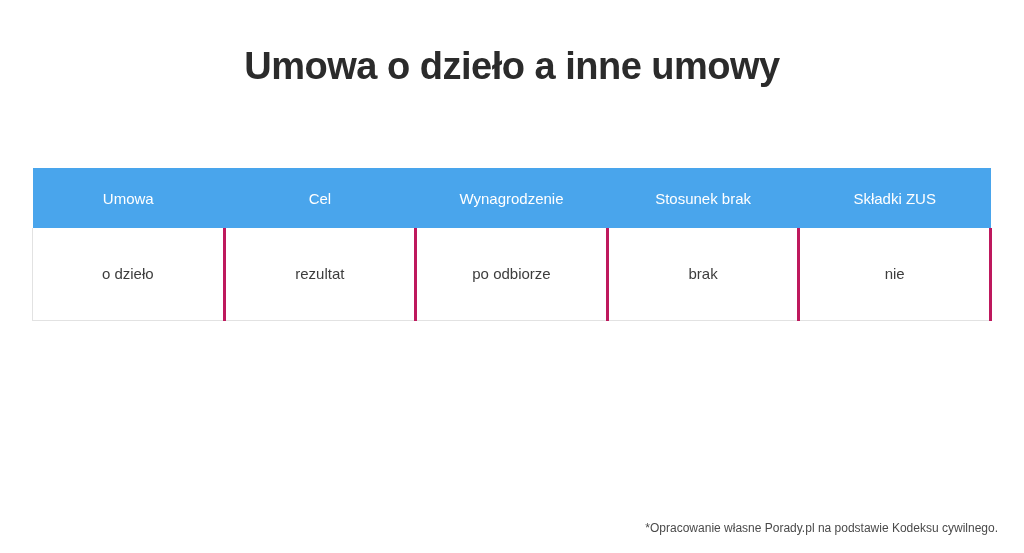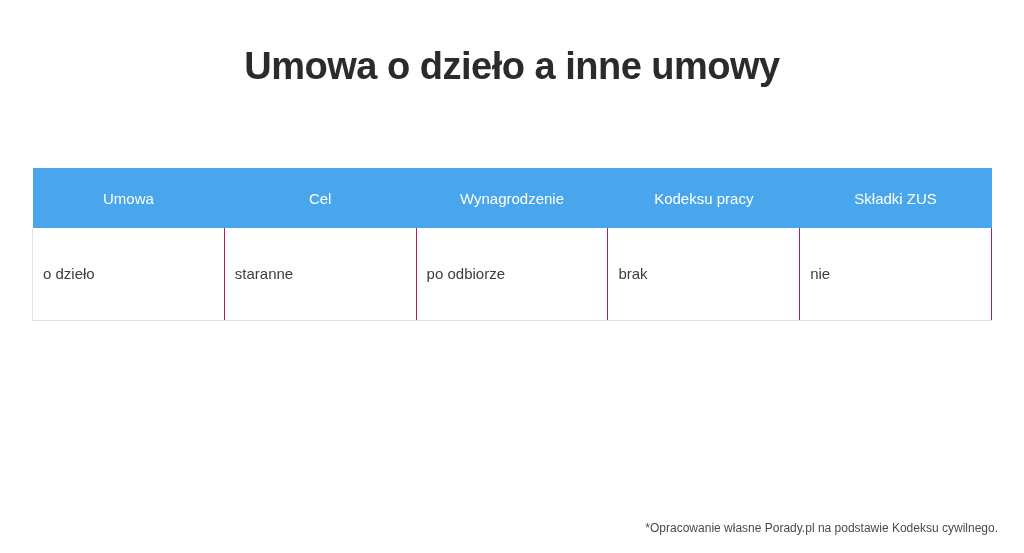--- a/index.html
+++ b/index.html
@@ -41,25 +41,25 @@
     color: #ffffff;
     font-size: 15px;
     font-weight: normal;
     height: 60px;
     vertical-align: middle;
     border: none;
     padding: 0 6px;
   }
   table.compare tbody td {
     height: 80px;
-    text-align: left;
+    text-align: center;
     vertical-align: middle;
     font-size: 15px;
     color: #3d3d3d;
-    border-right: 1px solid #be185d;
+    border-right: 3px solid #be185d;
     border-bottom: 1px solid #e2e2e2;
     padding: 6px 10px;
     line-height: 1.35;
     background: #ffffff;
   }
   table.compare tbody tr td:first-child {
     border-left: 1px solid #e2e2e2;
   }
   table.compare tbody tr:last-child td {
     border-bottom: 1px solid #e2e2e2;
@@ -78,28 +78,28 @@
 
 <h1 class="page-title">Umowa o dzieło a inne umowy</h1>
 
 <div class="table-wrap">
   <table class="compare">
     <thead>
       <tr>
         <th>Umowa</th>
         <th>Cel</th>
         <th>Wynagrodzenie</th>
-        <th>Kodeksu pracy</th>
+        <th>Stosunek brak</th>
         <th>Składki ZUS</th>
       </tr>
     </thead>
     <tbody>
       <tr>
         <td>o dzieło</td>
-        <td>staranne</td>
+        <td>rezultat</td>
         <td>po odbiorze</td>
         <td>brak</td>
         <td>nie</td>
       </tr>
     </tbody>
   </table>
 </div>
 
 <div class="footnote">*Opracowanie własne Porady.pl na podstawie Kodeksu cywilnego.</div>
 

